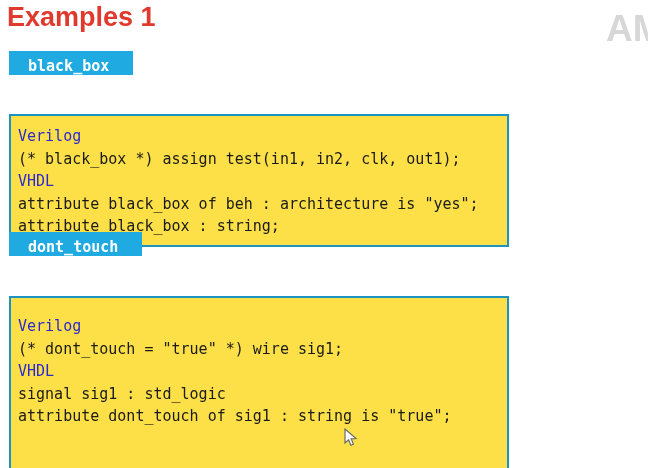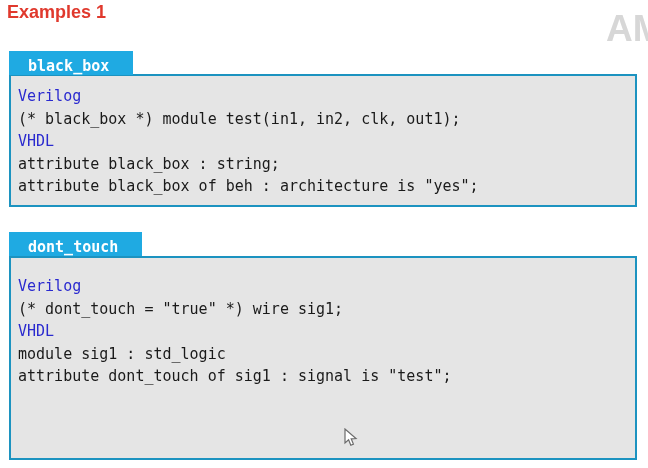--- a/index.html
+++ b/index.html
@@ -11,21 +11,21 @@
     background: #ffffff;
     overflow: hidden;
     font-family: "Liberation Sans", sans-serif;
   }
   .title {
     position: absolute;
     left: 7px;
     top: 2px;
     margin: 0;
     font-family: "Liberation Sans", sans-serif;
-    font-size: 18px;
+    font-size: 27px;
     font-weight: bold;
     color: #e0392d;
     letter-spacing: 0px;
   }
   .watermark {
     position: absolute;
     left: 606px;
     top: 8px;
     font-family: "Liberation Sans", sans-serif;
     font-size: 37px;
@@ -46,25 +46,26 @@
     align-items: center;
     padding: 5px 24px 0 19px;
     box-sizing: border-box;
     z-index: 2;
   }
   .tab-1 { top: 51px; }
   .tab-2 { top: 232px; text-align: center; }
   .codebox {
     position: absolute;
     left: 9px;
-    width: 628px;
+    width: 500px;
     border: 2px solid #1c93c0;
-    background: #e5e5e5;
+    background: #fde047;
     box-sizing: border-box;
     z-index: 1;
+    margin-top: 40px;
   }
   .codebox-1 { top: 74px;  height: 133px; padding: 9px 6px 0 7px; }
   .codebox-2 { top: 256px; height: 204px; padding: 17px 6px 0 7px; }
   .line {
     font-family: "DejaVu Sans Mono", "Liberation Mono", monospace;
     font-size: 15px;
     line-height: 22.6px;
     height: 22.6px;
     color: #1a1a1a;
     white-space: pre;
@@ -84,34 +85,34 @@
 
   <h1 class="title">Examples 1</h1>
 
   <div class="watermark">AM</div>
 
   <div class="tab tab-1">
     <span>black_box</span>
   </div>
   <div class="codebox codebox-1">
     <div class="line lang">Verilog</div>
-    <div class="line">(* black_box *) module test(in1, in2, clk, out1);</div>
+    <div class="line">(* black_box *) assign test(in1, in2, clk, out1);</div>
     <div class="line lang">VHDL</div>
+    <div class="line">attribute black_box of beh : architecture is "yes";</div>
     <div class="line">attribute black_box : string;</div>
-    <div class="line">attribute black_box of beh : architecture is "yes";</div>
   </div>
 
   <div class="tab tab-2">
     <span>dont_touch</span>
   </div>
   <div class="codebox codebox-2">
     <div class="line lang">Verilog</div>
     <div class="line">(* dont_touch = "true" *) wire sig1;</div>
     <div class="line lang">VHDL</div>
-    <div class="line">module sig1 : std_logic</div>
-    <div class="line">attribute dont_touch of sig1 : signal is "test";</div>
+    <div class="line">signal sig1 : std_logic</div>
+    <div class="line">attribute dont_touch of sig1 : string is "true";</div>
   </div>
 
   <svg class="cursor" width="14" height="20" viewBox="0 0 14 20">
     <path d="M1,1 L1,15 L4.6,11.8 L6.8,17.2 L9.4,16.1 L7.2,10.8 L12,10.5 Z" fill="#ffffff" stroke="#6b6b6b" stroke-width="1.2"></path>
   </svg>
 
 </div>
 
 </body></html>

